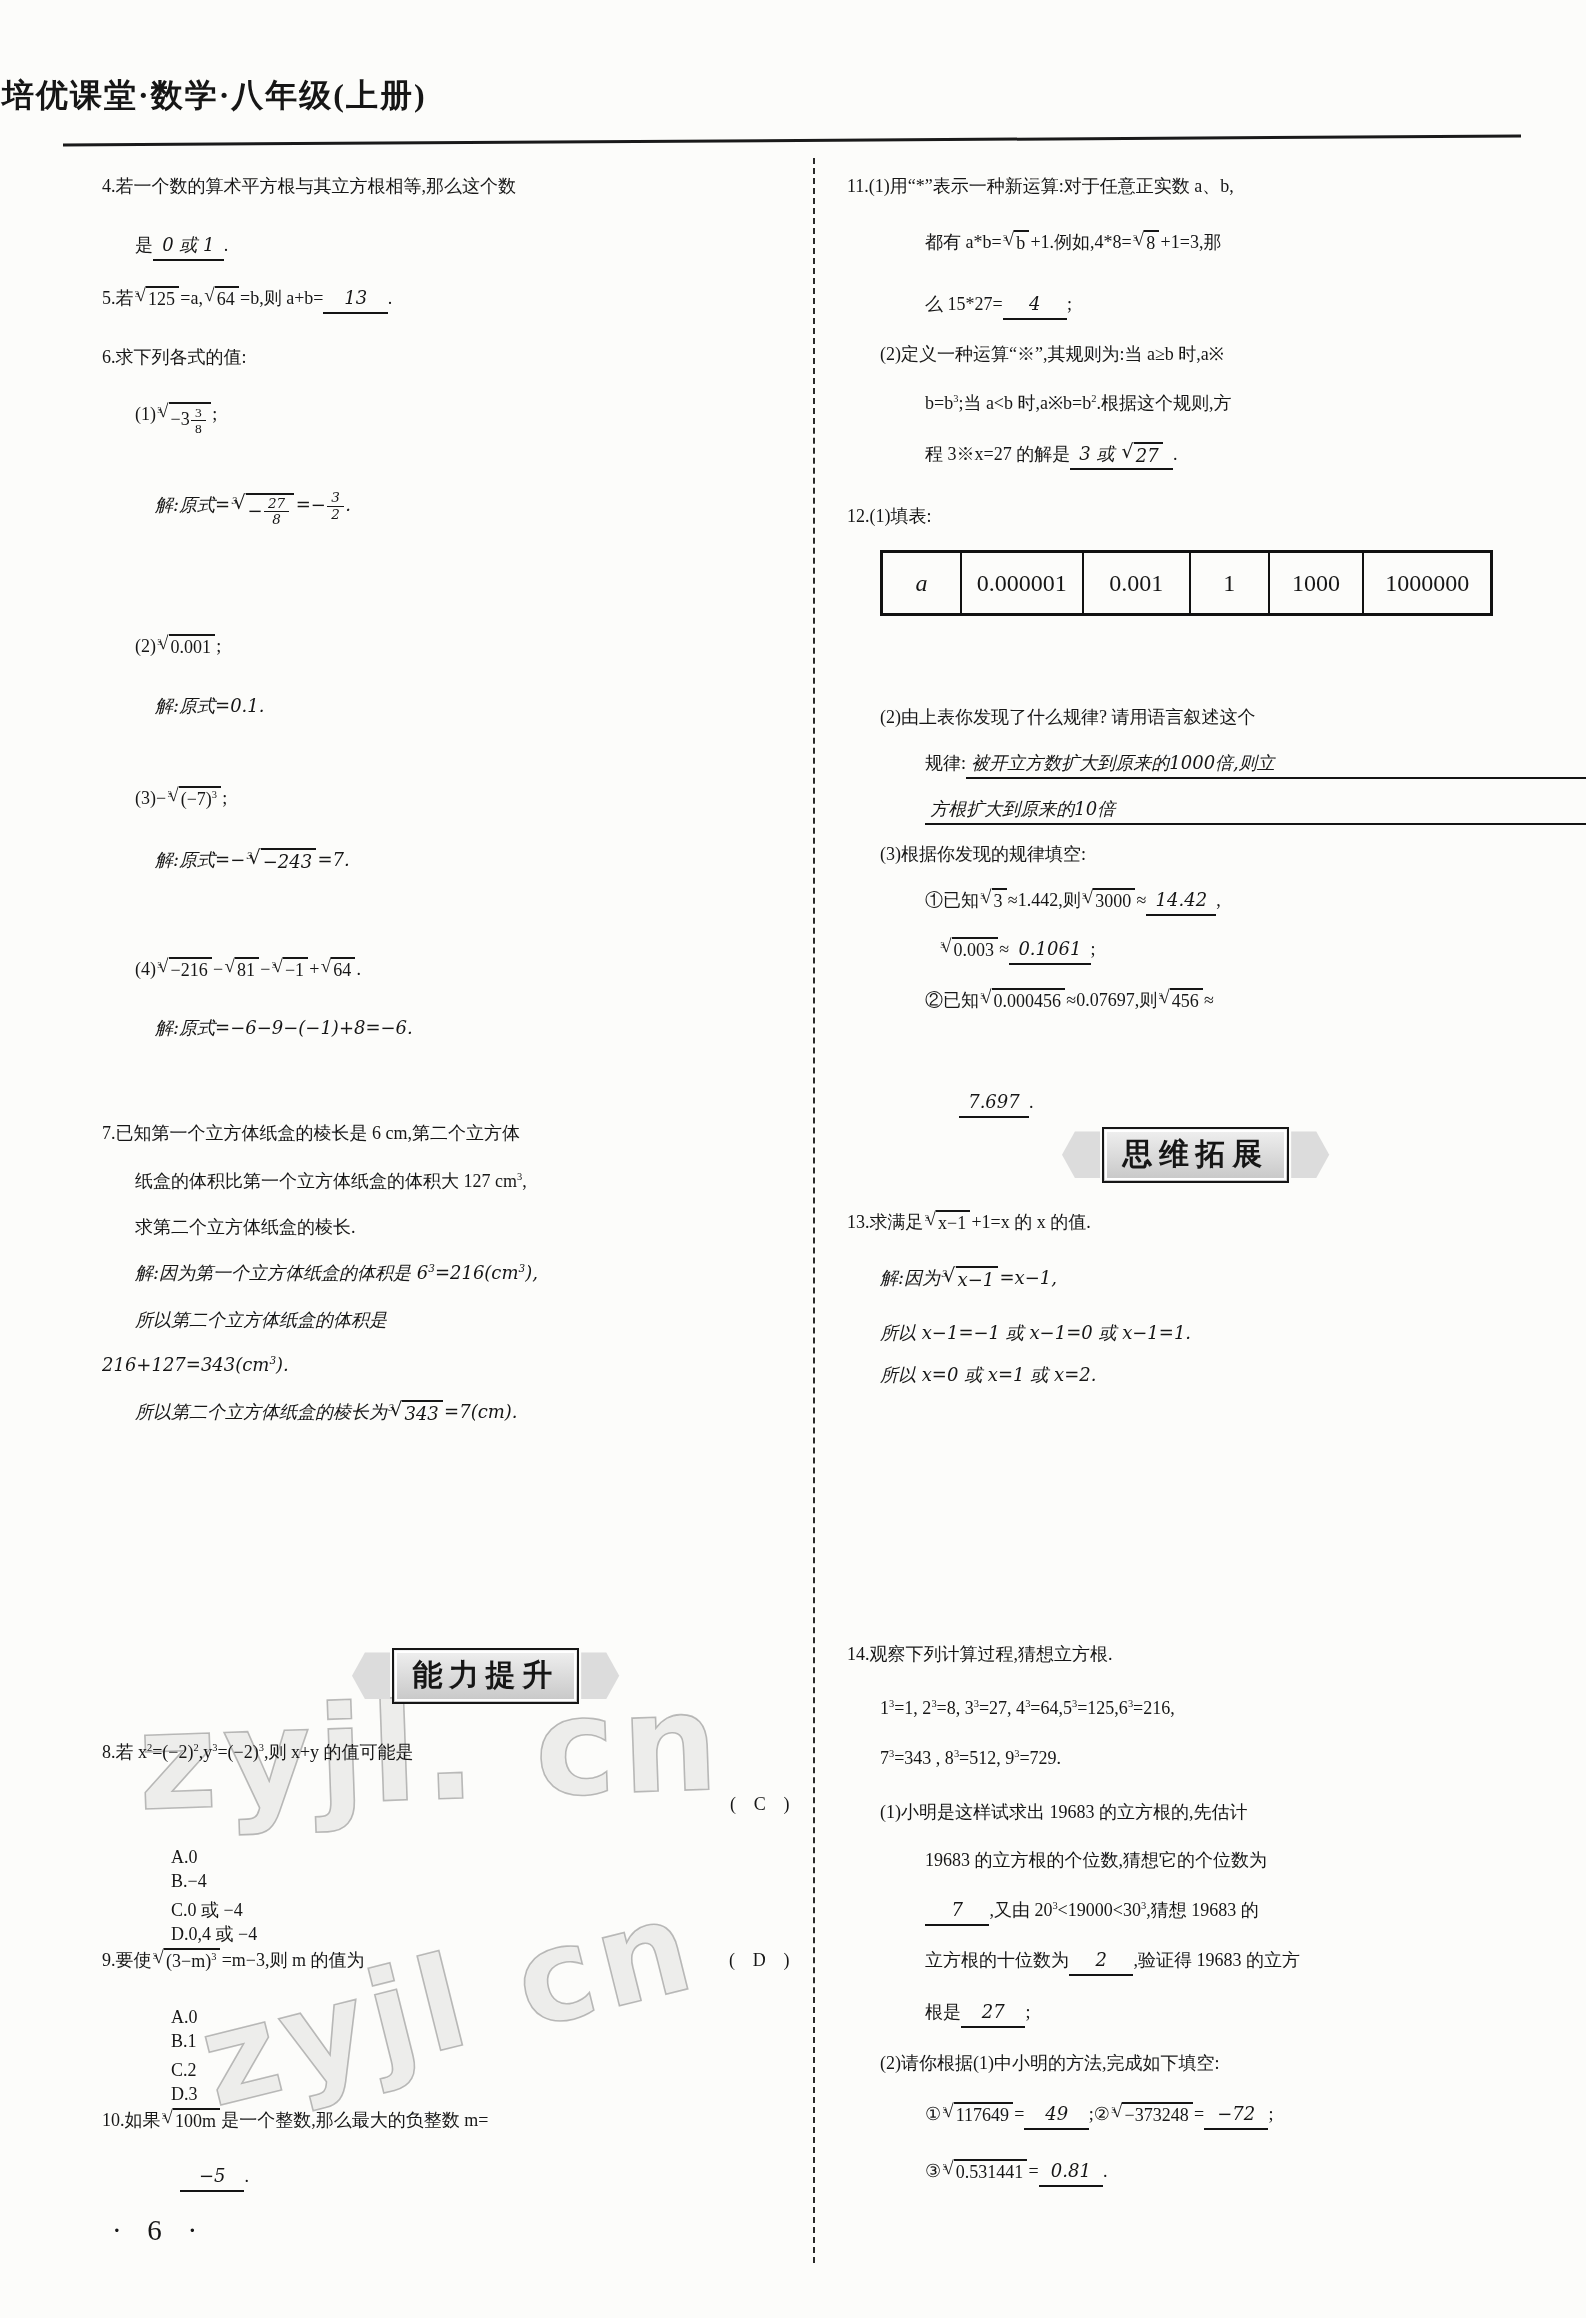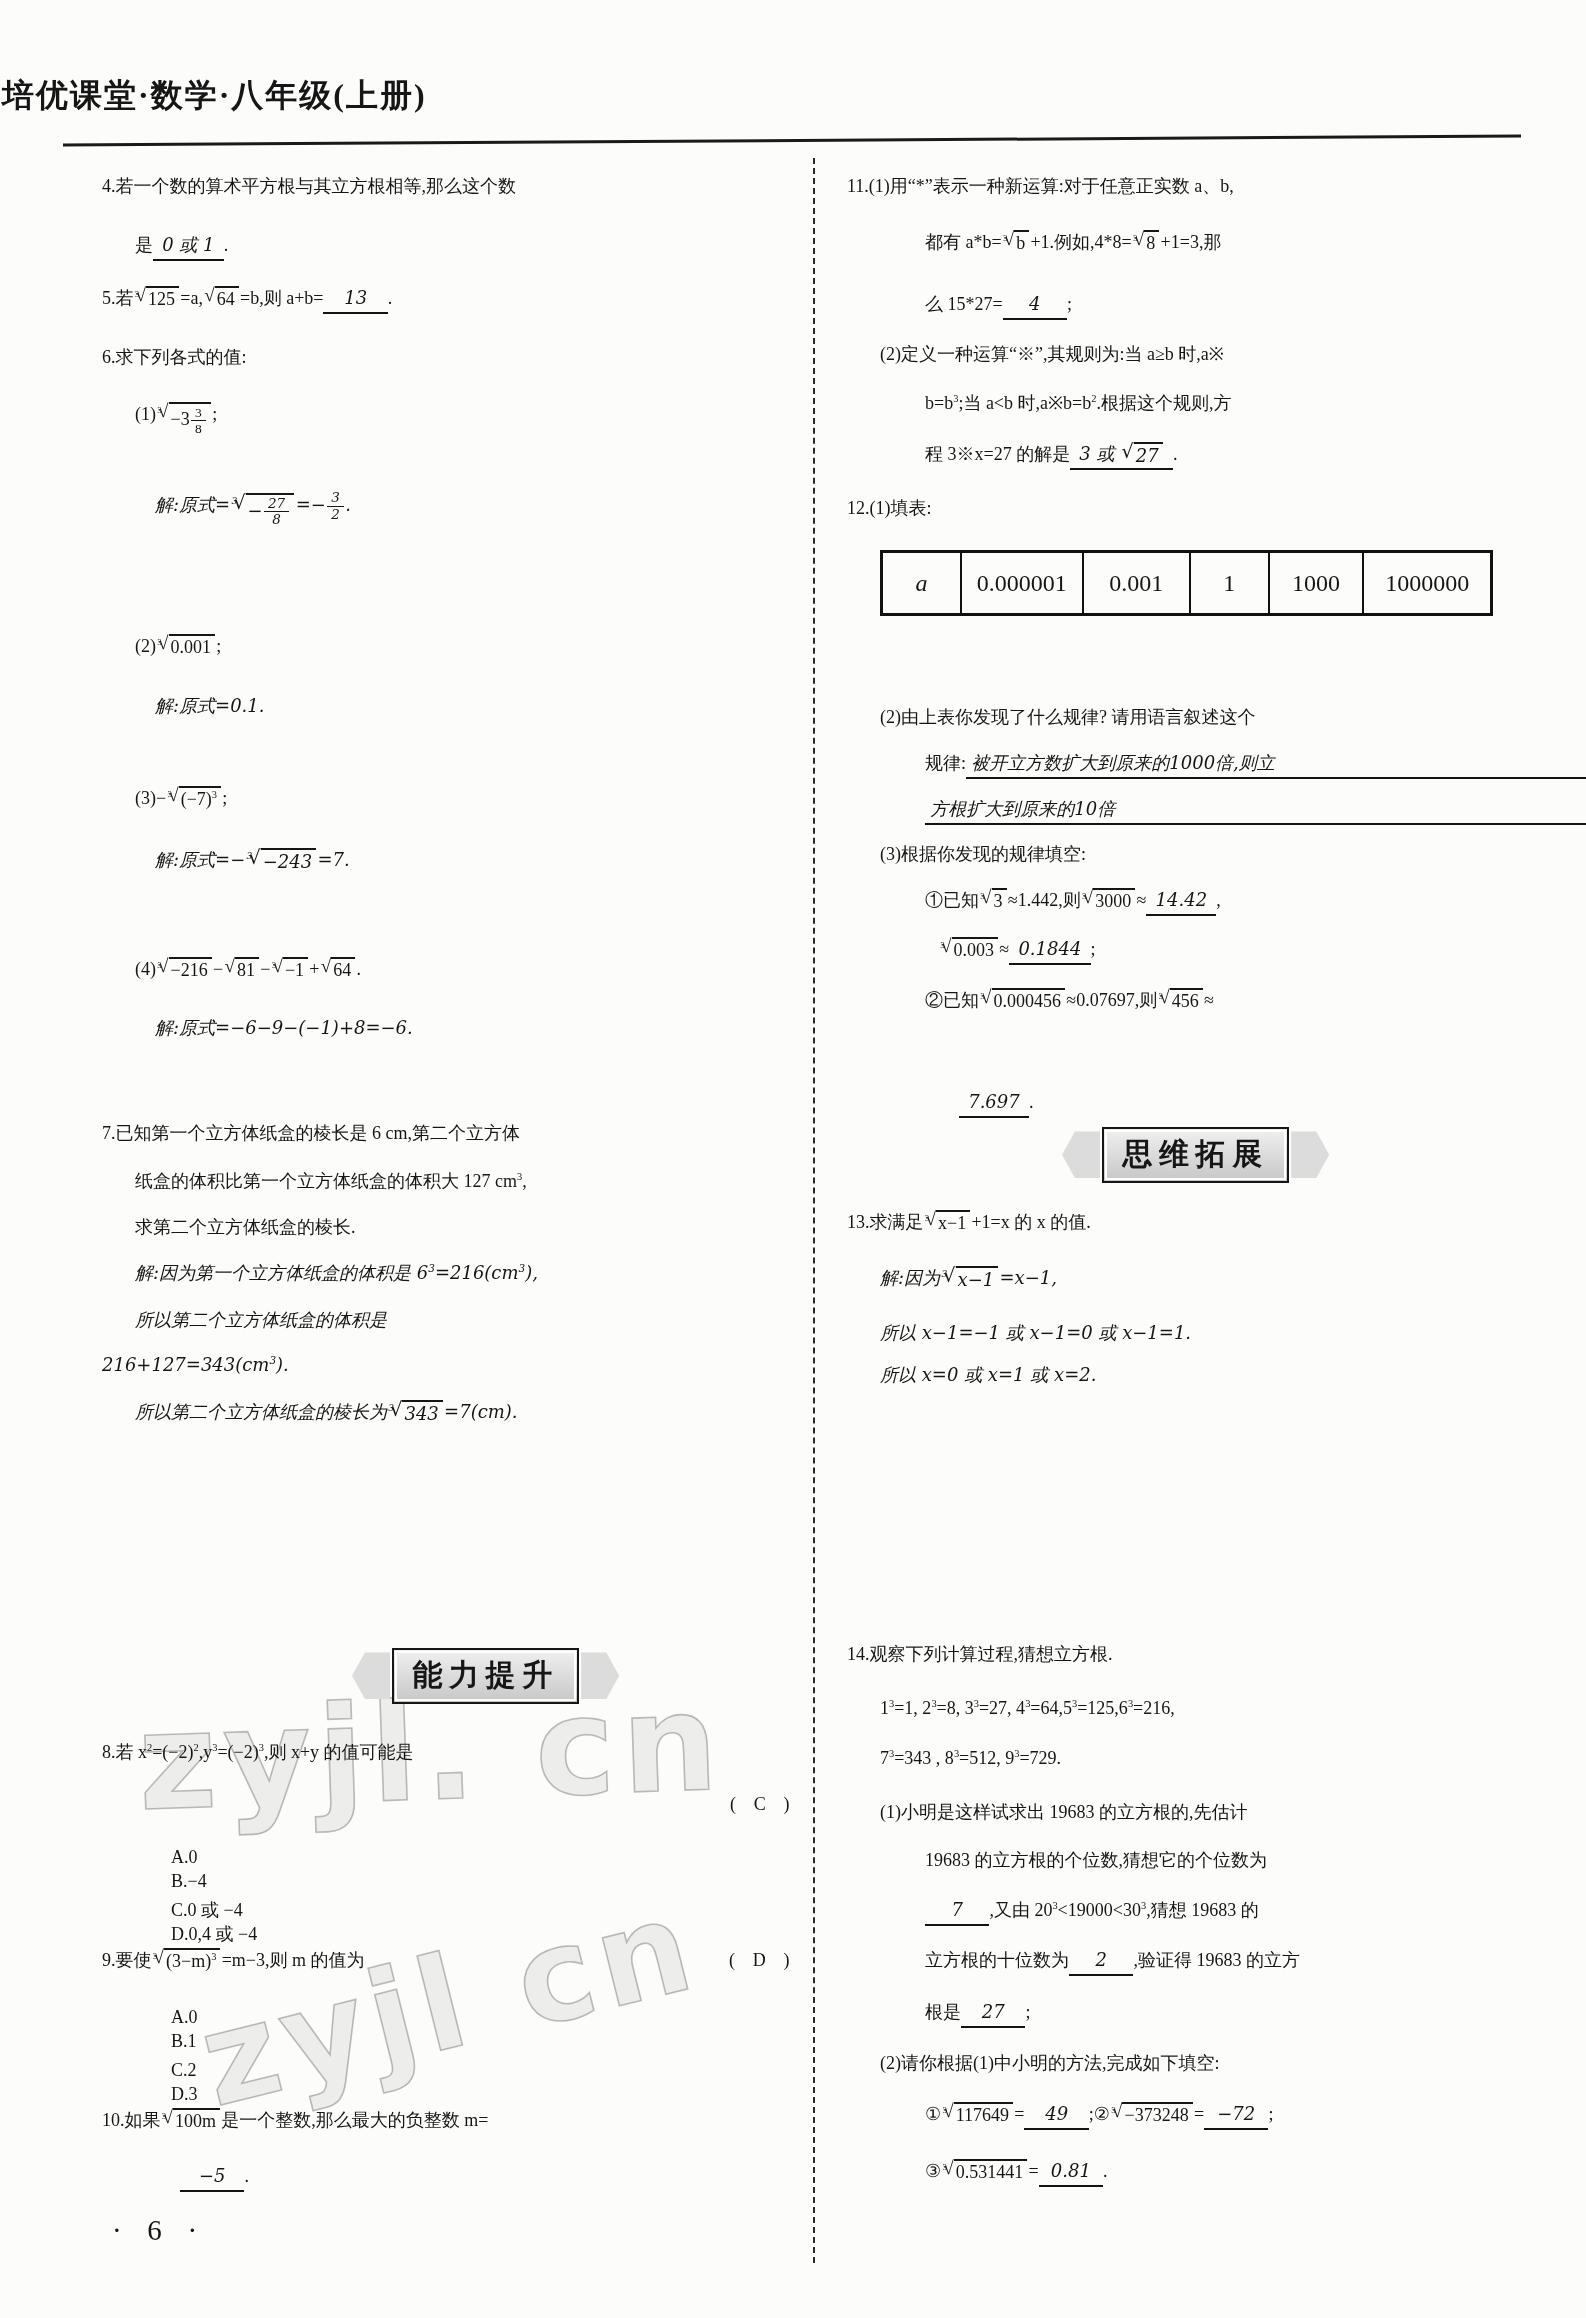--- a/index.html
+++ b/index.html
@@ -159,21 +159,21 @@
 </div>
 
 <div class="col right">
   <div class="ln" style="top:10px">11.(1)用“*”表示一种新运算:对于任意正实数 a、b,</div>
   <div class="ln ind3" style="top:66px">都有 a*b=<span class="root"><sup class="ridx">3</sup><span class="rsym">√</span><span class="vinc">b</span></span>+1.例如,4*8=<span class="root"><sup class="ridx">3</sup><span class="rsym">√</span><span class="vinc">8</span></span>+1=3,那</div>
   <div class="ln ind3" style="top:128px">么 15*27=<span class="ans"> 4 </span>;</div>
   <div class="ln ind1" style="top:178px">(2)定义一种运算“※”,其规则为:当 a≥b 时,a※</div>
   <div class="ln ind3" style="top:227px">b=b<sup>3</sup>;当 a&lt;b 时,a※b=b<sup>2</sup>.根据这个规则,方</div>
   <div class="ln ind3" style="top:278px">程 3※x=27 的解是<span class="ans"> 3 或 <span class="root"><span class="rsym">√</span><span class="vinc">27</span></span> </span>.</div>
 
-  <div class="ln" style="top:332px">12.(1)填表:</div>
+  <div class="ln" style="top:340px">12.(1)填表:</div>
 
   <table class="tbl" style="left:33px;top:386px;width:613px">
     <colgroup>
       <col style="width:13%">
         <col style="width:20%">
         <col style="width:17.5%">
       <col style="width:13%">
         <col style="width:15.5%">
         <col style="width:21%">
     </colgroup>
@@ -193,21 +193,21 @@
   <div class="ln ind3 flexline2" style="top:587px">
     <span class="lbl">规律:</span>
     <span class="ansfill">被开立方数扩大到原来的1000倍,则立</span>
   </div>
   <div class="ln ind3 flexline2" style="top:633px">
     <span class="ansfill">方根扩大到原来的10倍</span>
 
   </div>
   <div class="ln ind1" style="top:678px">(3)根据你发现的规律填空:</div>
   <div class="ln ind3" style="top:724px">①已知<span class="root"><sup class="ridx">3</sup><span class="rsym">√</span><span class="vinc">3</span></span>≈1.442,则<span class="root"><sup class="ridx">3</sup><span class="rsym">√</span><span class="vinc">3000</span></span>≈<span class="ans"> 14.42 </span>,</div>
-  <div class="ln ind4" style="top:773px"><span class="root"><sup class="ridx">3</sup><span class="rsym">√</span><span class="vinc">0.003</span></span>≈<span class="ans"> 0.1844 </span>;</div>
+  <div class="ln ind4" style="top:773px"><span class="root"><sup class="ridx">3</sup><span class="rsym">√</span><span class="vinc">0.003</span></span>≈<span class="ans"> 0.1061 </span>;</div>
   <div class="ln ind3" style="top:824px">②已知<span class="root"><sup class="ridx">3</sup><span class="rsym">√</span><span class="vinc">0.000456</span></span>≈0.07697,则<span class="root"><sup class="ridx">3</sup><span class="rsym">√</span><span class="vinc">456</span></span>≈</div>
   <div class="ln ind5" style="top:926px"><span class="ans"> 7.697 </span>.</div>
 
   <div class="badge" style="left:215px;top:963px">
     <span class="wing wl"></span>
     <span class="bbody">思维拓展</span>
     <span class="wing wr"></span>
   </div>
 
   <div class="ln" style="top:1046px">13.求满足<span class="root"><sup class="ridx">3</sup><span class="rsym">√</span><span class="vinc">x−1</span></span>+1=x 的 x 的值.</div>

